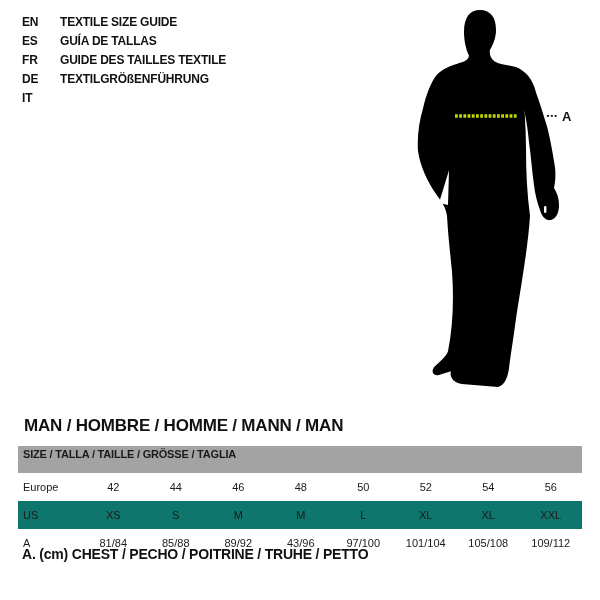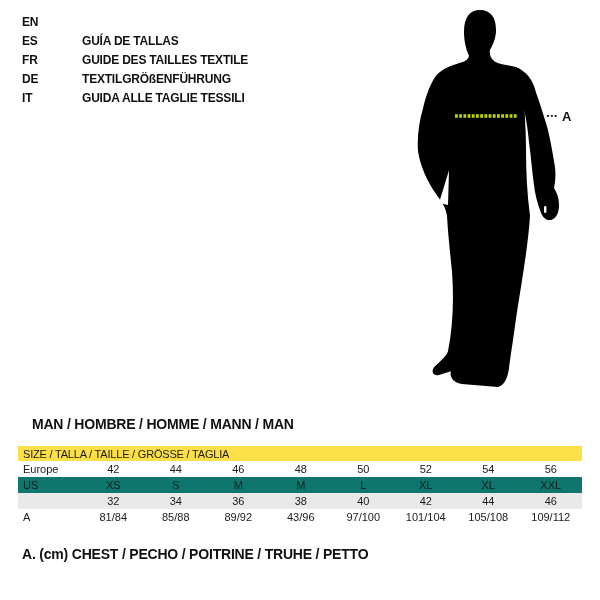--- a/index.html
+++ b/index.html
@@ -4,71 +4,71 @@
 <style>
   html,body { margin:0; padding:0; background:#ffffff; }
   .canvas {
     position:relative; width:600px; height:600px; background:#ffffff;
     font-family:"Liberation Sans","DejaVu Sans",sans-serif; color:#111;
     overflow:hidden;
   }
 
   
   .lang-list { position:absolute; left:22px; top:13px; }
-  .lang-row  { display:flex; line-height:19px; font-size:12px; font-weight:bold; letter-spacing:-0.2px;gap:22px; }
+  .lang-row  { display:flex; line-height:19px; font-size:12px; font-weight:bold; letter-spacing:-0.2px; }
   .lang-code { width:38px; flex:0 0 38px; }
 
   
   .categories { position:absolute; left:22px; top:104px; font-size:12.5px; font-weight:bold; line-height:19px; letter-spacing:-0.2px; white-space:nowrap; }
 
   
   .figure { position:absolute; left:405px; top:5px; width:180px; height:398px; margin:0; }
   .figure svg { display:block; }
   .figure text { font-family:"Liberation Sans","DejaVu Sans",sans-serif; font-weight:bold; font-size:13px; fill:#111; }
 
   
-  .section-title { position:absolute; left:32px; top:416px; font-size:14px; font-weight:bold; letter-spacing:-0.2px; white-space:nowrap; }
+  .section-title { position:absolute; left:24px; top:416px; font-size:17px; font-weight:bold; letter-spacing:-0.2px; white-space:nowrap; }
 
   
   .size-table { position:absolute; left:18px; top:446px; width:564px; border-collapse:collapse; table-layout:fixed; font-size:11px; color:#1a1a1a; }
-  .size-table th { background:#fde047; height:15px; text-align:left; font-weight:normal; padding:0 0 0 5px; letter-spacing:-0.2px; }
-  .size-table td { height:16px; text-align:center; padding:0; font-weight:normal;margin-left:11px; }
+  .size-table th { background:#a3a3a3; height:15px; text-align:left; font-weight:bold; padding:0 0 12px 5px; letter-spacing:-0.2px; }
+  .size-table td { height:28px; text-align:center; padding:0; font-weight:normal;margin-left:11px; }
   .size-table td.rlabel { text-align:left; padding-left:5px; }
   .row-0 td { background:#ffffff; }
   .row-1 td { background:#0f766e; }
   .row-2 td { background:#e9e9e9; }
   .row-3 td { background:#ffffff; }
 
   
   .footnote { position:absolute; left:22px; top:546px; font-size:14px; font-weight:bold; letter-spacing:-0.2px; white-space:nowrap; }
 </style>
 </head>
 <body>
 
 <div class="canvas">
 
   <section class="lang-list">
     <div class="lang-row">
       <span class="lang-code">EN</span>
+      <span class="lang-label">TEXTILE SIZE GUIDE</span>
     </div>
     <div class="lang-row">
       <span class="lang-code">ES</span>
       <span class="lang-label">GUÍA DE TALLAS</span>
     </div>
     <div class="lang-row">
       <span class="lang-code">FR</span>
       <span class="lang-label">GUIDE DES TAILLES TEXTILE</span>
     </div>
     <div class="lang-row">
       <span class="lang-code">DE</span>
       <span class="lang-label">TEXTILGRÖßENFÜHRUNG</span>
     </div>
     <div class="lang-row">
       <span class="lang-code">IT</span>
-      <span class="lang-label">GUIDA ALLE TAGLIE TESSILI</span>
     </div>
   </section>
 
 
   <figure class="figure">
     <svg width="180" height="398" viewBox="0 0 180 400" preserveAspectRatio="none" xmlns="http://www.w3.org/2000/svg">
 
       <path d="M 75 5
            C 86 5 91 13 91 25
            C 91 33 88 40 85 45
@@ -156,31 +156,20 @@
         <td class="rlabel">US</td>
         <td>XS</td>
         <td>S</td>
         <td>M</td>
         <td>M</td>
         <td>L</td>
         <td>XL</td>
         <td>XL</td>
         <td>XXL</td>
       </tr>
-      <tr class="row-2">
-        <td class="rlabel"></td>
-        <td>32</td>
-        <td>34</td>
-        <td>36</td>
-        <td>38</td>
-        <td>40</td>
-        <td>42</td>
-        <td>44</td>
-        <td>46</td>
-      </tr>
       <tr class="row-3">
         <td class="rlabel">A</td>
         <td>81/84</td>
         <td>85/88</td>
         <td>89/92</td>
         <td>43/96</td>
         <td>97/100</td>
         <td>101/104</td>
         <td>105/108</td>
         <td>109/112</td>

